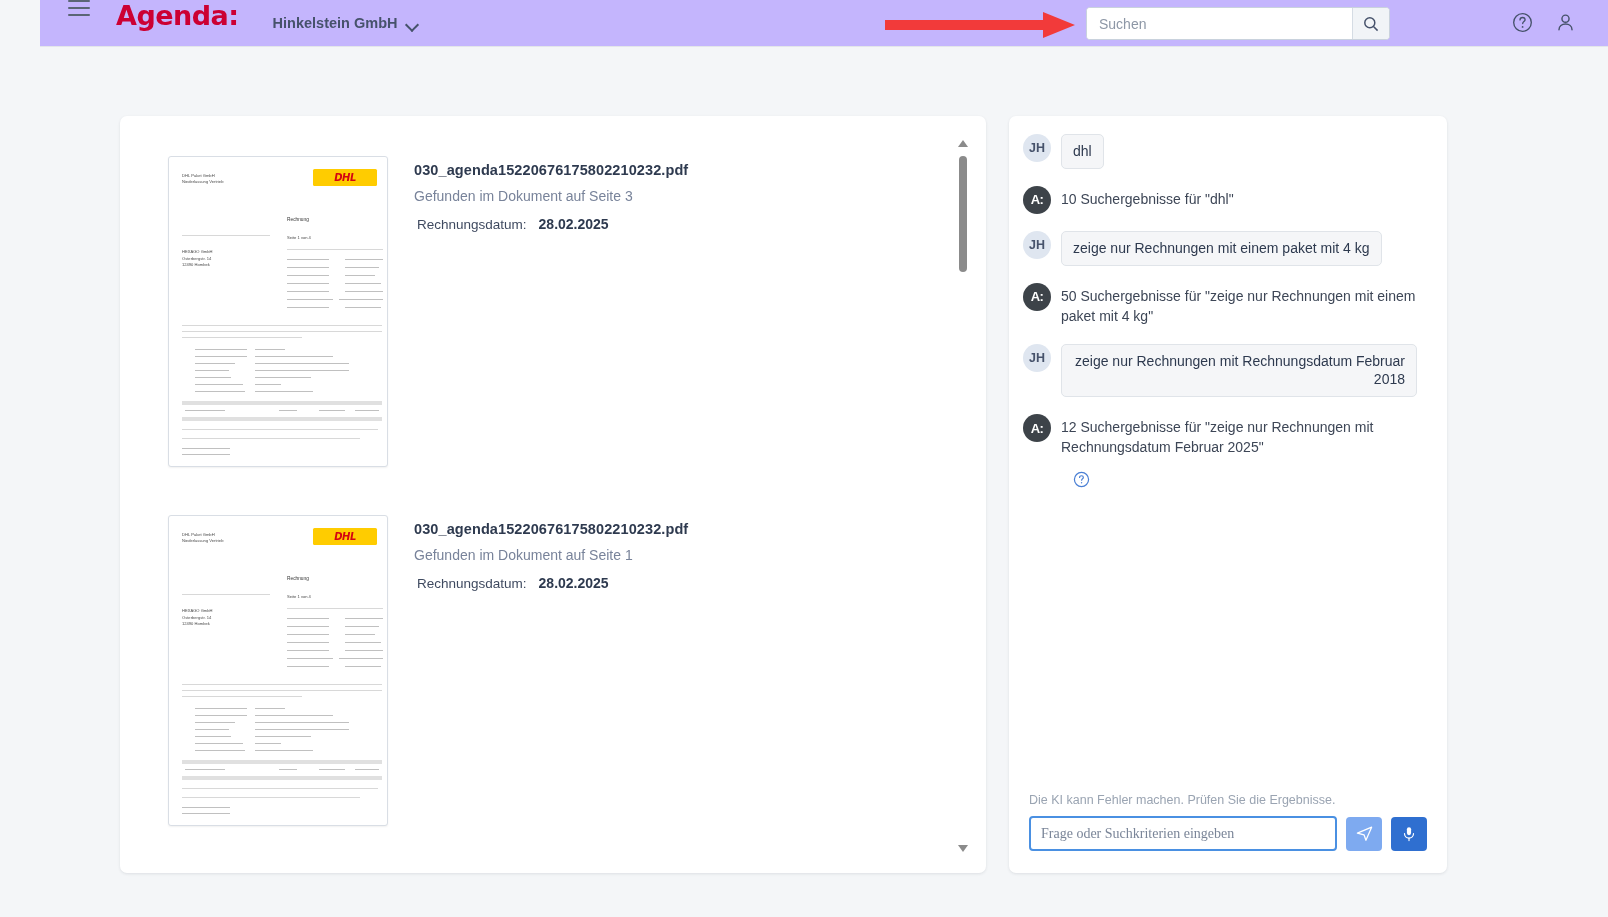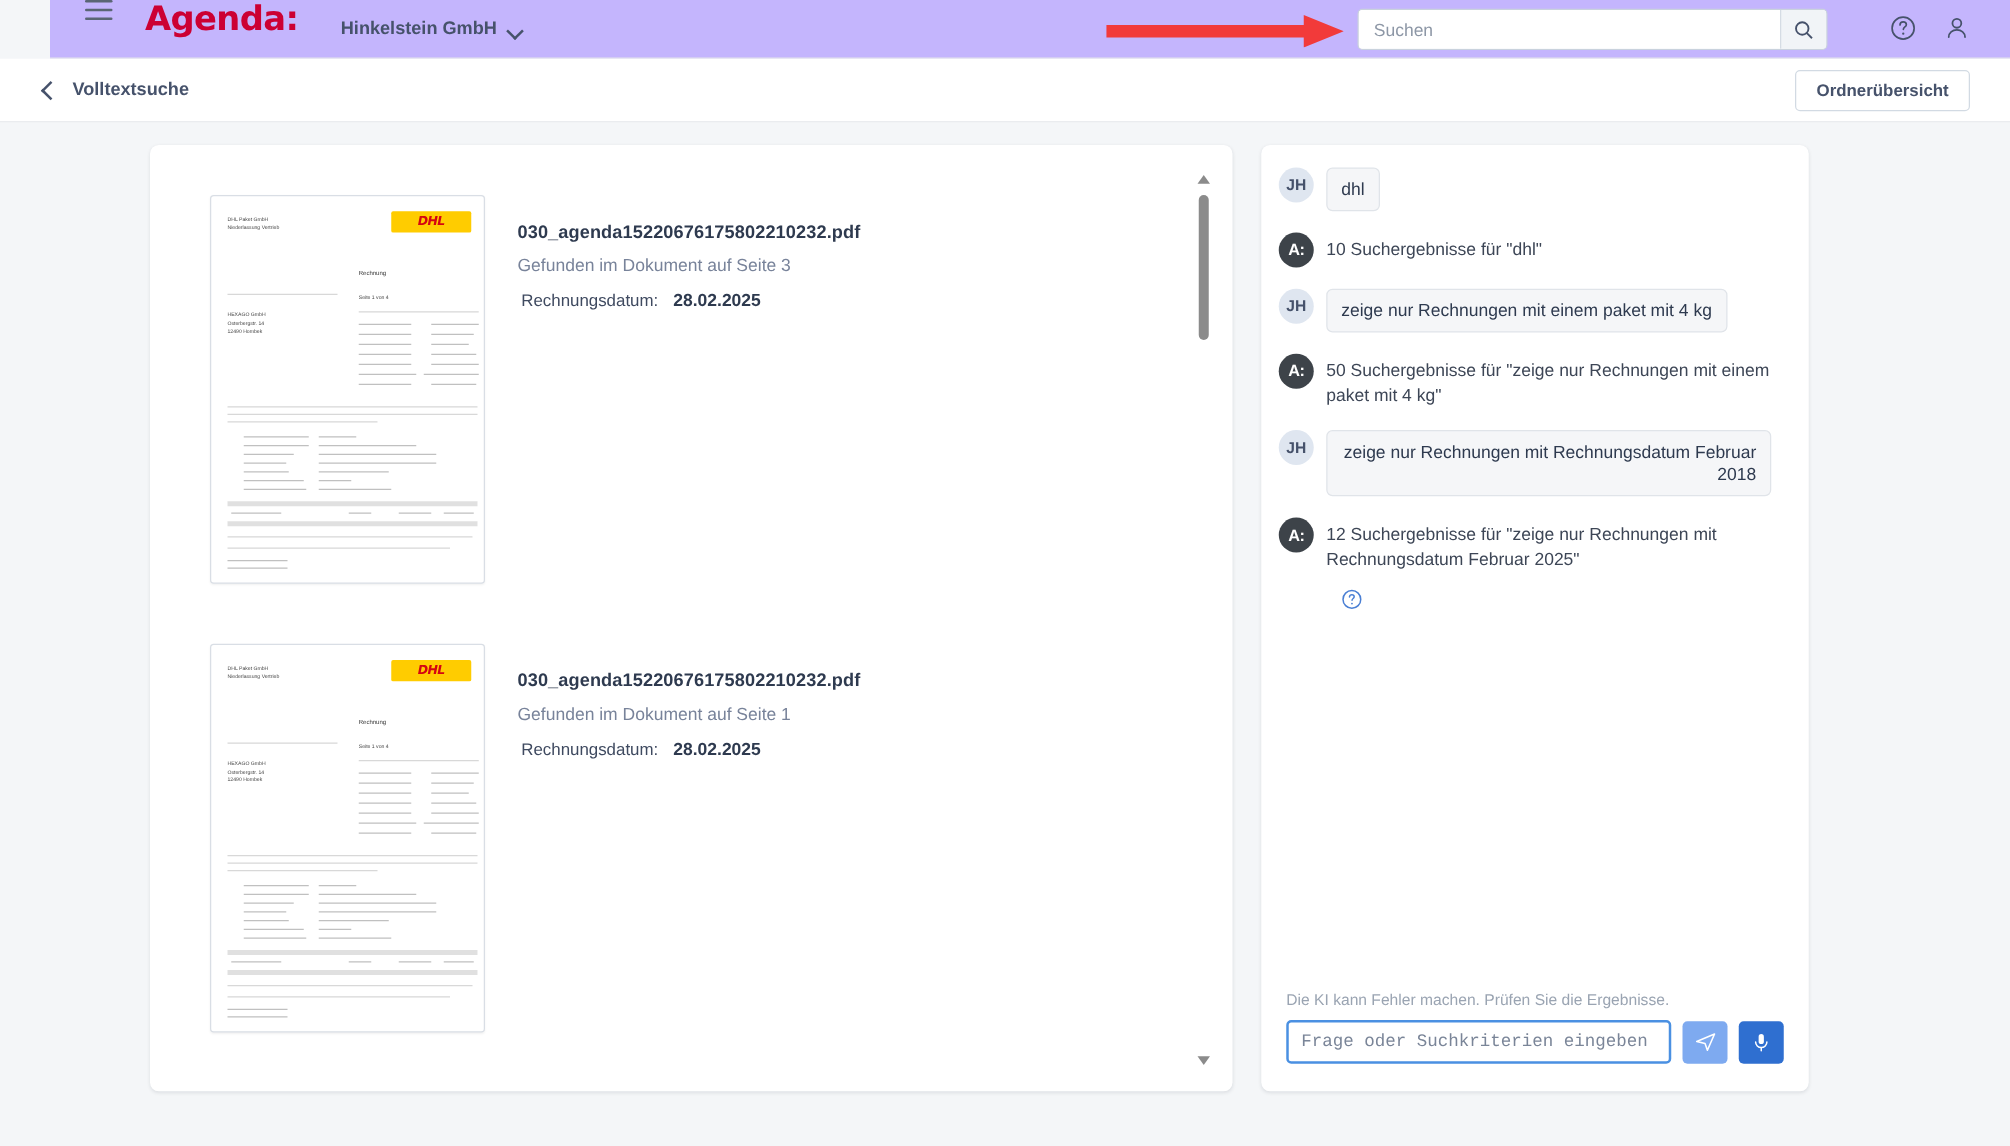--- a/index.html
+++ b/index.html
@@ -34,21 +34,21 @@
   }
   .chev-d { width: 11px; height: 7px; position: relative; display:inline-block; }
   .chev-d::before {
     content: ""; position: absolute; left: 0; top: 0;
     width: 8px; height: 8px; border-right: 2px solid #46526b; border-bottom: 2px solid #46526b;
     transform: rotate(45deg);
   }
 
   .searchwrap {
     position: absolute; left: 1046px; top: 7px;
-    width: 376px; height: 33px;
+    width: 304px; height: 33px;
     display: flex; align-items: stretch;
     border: 1px solid #c9d2dd; border-radius: 4px; background: #fff; overflow: hidden;
   }
   .searchinput {
     flex: 1; border: none; outline: none; padding: 0 12px;
     font-size: 14px; color: #46526b; font-family: "Liberation Sans", sans-serif;
     background: #fff;
   }
   .searchinput::placeholder { color: #8d97a6; }
   .searchbtn {
@@ -116,21 +116,21 @@
     width: 64px; height: 17px; background: #FFCC00; border-radius: 1.5px;
     display: flex; align-items: center; justify-content: center;
   }
   .dhl-logo span { color: #D40511; font-size: 10px; font-weight: bold; font-style: italic; letter-spacing: -0.5px; font-family: "DejaVu Sans", sans-serif; }
   .rechnung-title { position: absolute; left: 118px; top: 60px; font-size: 4.8px; color: #333; }
   .tinyline { background: #9a9a9a; height: 1px; position: absolute; opacity: .62; }
   .tinyline.d { background: #c0c0c0; }
   .tblbar { position: absolute; background: #d8d8d8; height: 4px; opacity: .8; }
 
   .meta { margin-left: 26px; padding-top: 6px; }
-  .fname { font-size: 14.5px; font-weight: bold; color: #2e3a4f; letter-spacing: .1px; margin-top: 16px; }
+  .fname { font-size: 14.5px; font-weight: bold; color: #2e3a4f; letter-spacing: .1px; }
   .fpage { margin-top: 10px; font-size: 14px; color: #78839a; }
   .frow { margin-top: 12px; display: flex; gap: 12px; align-items: baseline; padding-left: 3px; }
   .flabel { font-size: 13.5px; color: #3f4a60; }
   .fvalue { font-size: 14px; font-weight: bold; color: #2e3a4f; }
 
   
   .sbar { position: absolute; right: 15px; top: 24px; width: 16px; height: 712px; }
   .sb-up, .sb-dn { position: absolute; left: 3px; width: 10px; height: 7px; cursor: pointer; }
   .sb-up { top: 0; }
   .sb-dn { bottom: 0; }
@@ -186,21 +186,21 @@
   .toggle .knob {
     position: absolute; left: 2px; top: 2px; width: 18px; height: 18px;
     border-radius: 50%; background: #ffffff;
   }
   .togglelabel { margin-left: 14px; font-size: 14px; color: #3d4656; }
   .disclaimer { font-size: 12.5px; color: #9aa4b2; margin-bottom: 9px; }
   .inputrow { display: flex; align-items: center; gap: 9px; }
   .chatinput {
     flex: 1; height: 35px; border: 2px solid #4a90e2; border-radius: 4px;
     padding: 0 10px; font-size: 14px; color: #3d4656; outline: none;
-    font-family: Liberation Mono, monospace; background: #fff;
+    font-family: Liberation Serif, serif; background: #fff;
   }
   .chatinput::placeholder { color: #7a8598; }
   .iconbtn {
     width: 36px; height: 34px; border-radius: 4px; border: none;
     display: flex; align-items: center; justify-content: center; cursor: pointer;
   }
   .iconbtn.send { background: #7eaaf0; }
   .iconbtn.mic { background: #2f6fd0; }
 </style>
 </head>
@@ -242,25 +242,20 @@
         <circle cx="12" cy="8" r="3.7" fill="none" stroke="#46526b" stroke-width="1.5"></circle>
         <path d="M5.2 19.5c0-3.7 3.1-6 6.8-6s6.8 2.3 6.8 6" fill="none" stroke="#46526b" stroke-width="1.5" stroke-linecap="round"></path>
       </svg>
     </div>
 
     <svg class="redarrow" viewBox="0 0 190 26">
       <path d="M0 8 H158 V0 L190 13 L158 26 V18 H0 Z" fill="#f23a3a"></path>
     </svg>
   </div>
 
-  <div class="subbar">
-    <div class="backbtn"></div>
-    <div class="subtitle">Volltextsuche</div>
-    <button class="ordnerbtn">Ordnerübersicht</button>
-  </div>
 
   <div class="body">
 
     <div class="results-card">
       <div class="results-scroll">
 
         <div class="result-row r1">
           <div class="thumb">
             <div class="doc-head">
               <div class="doc-co">DHL Paket GmbH</div>

